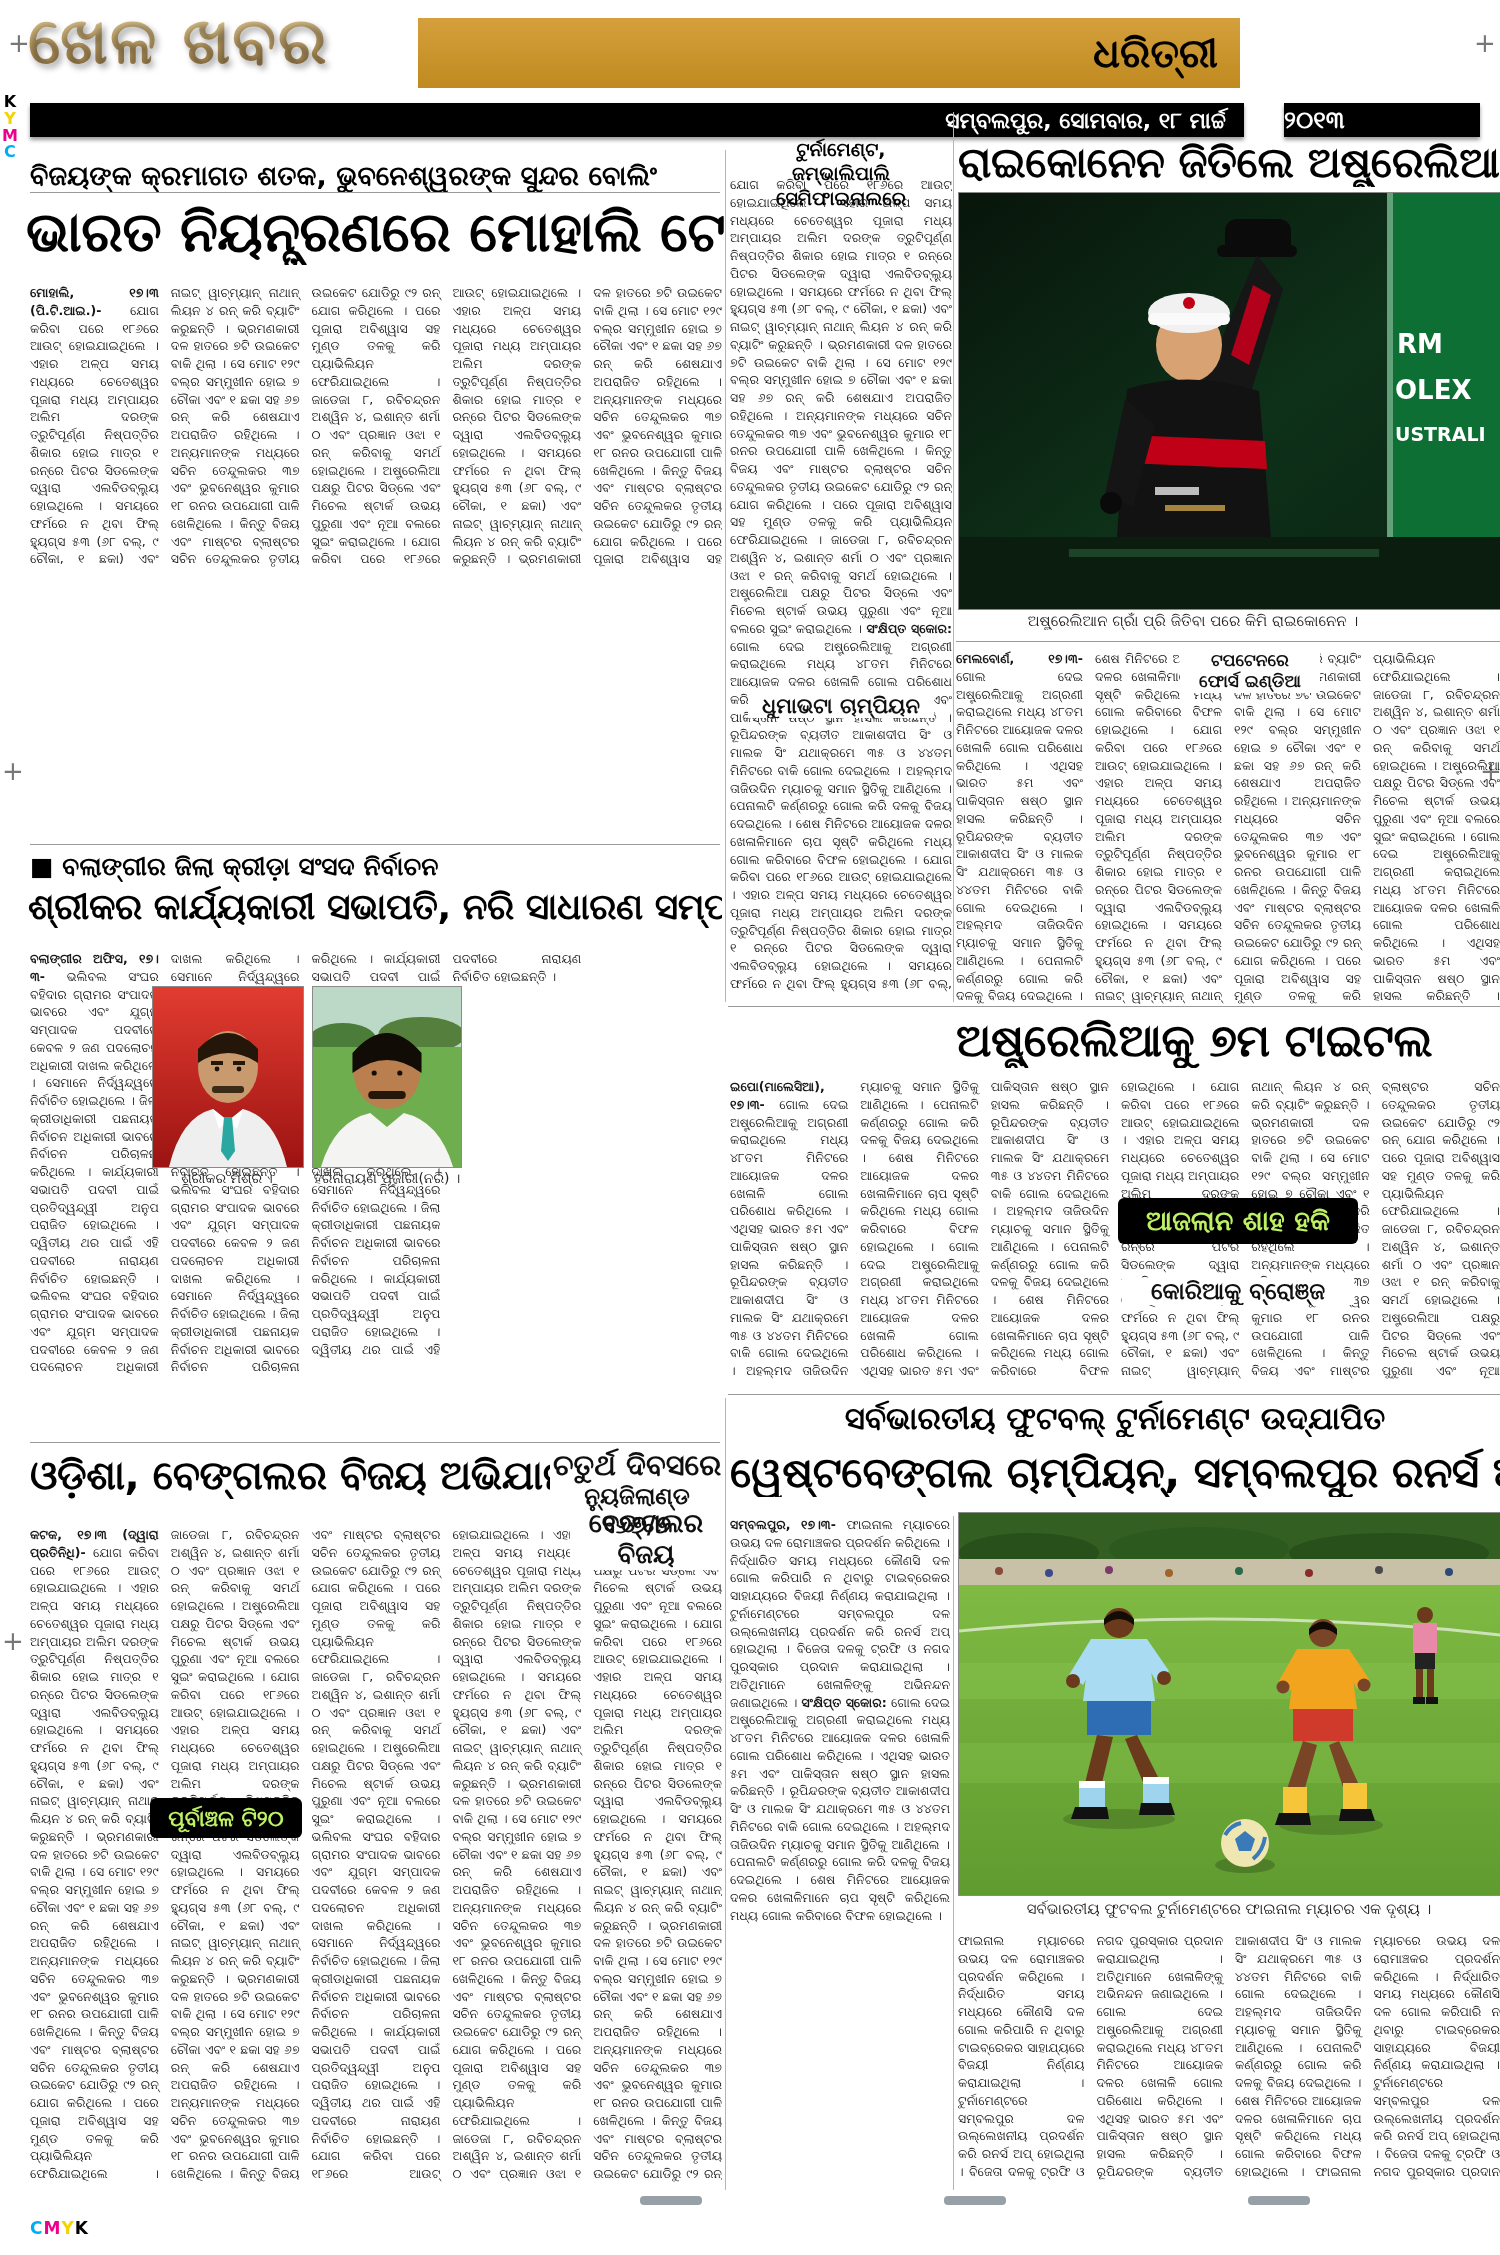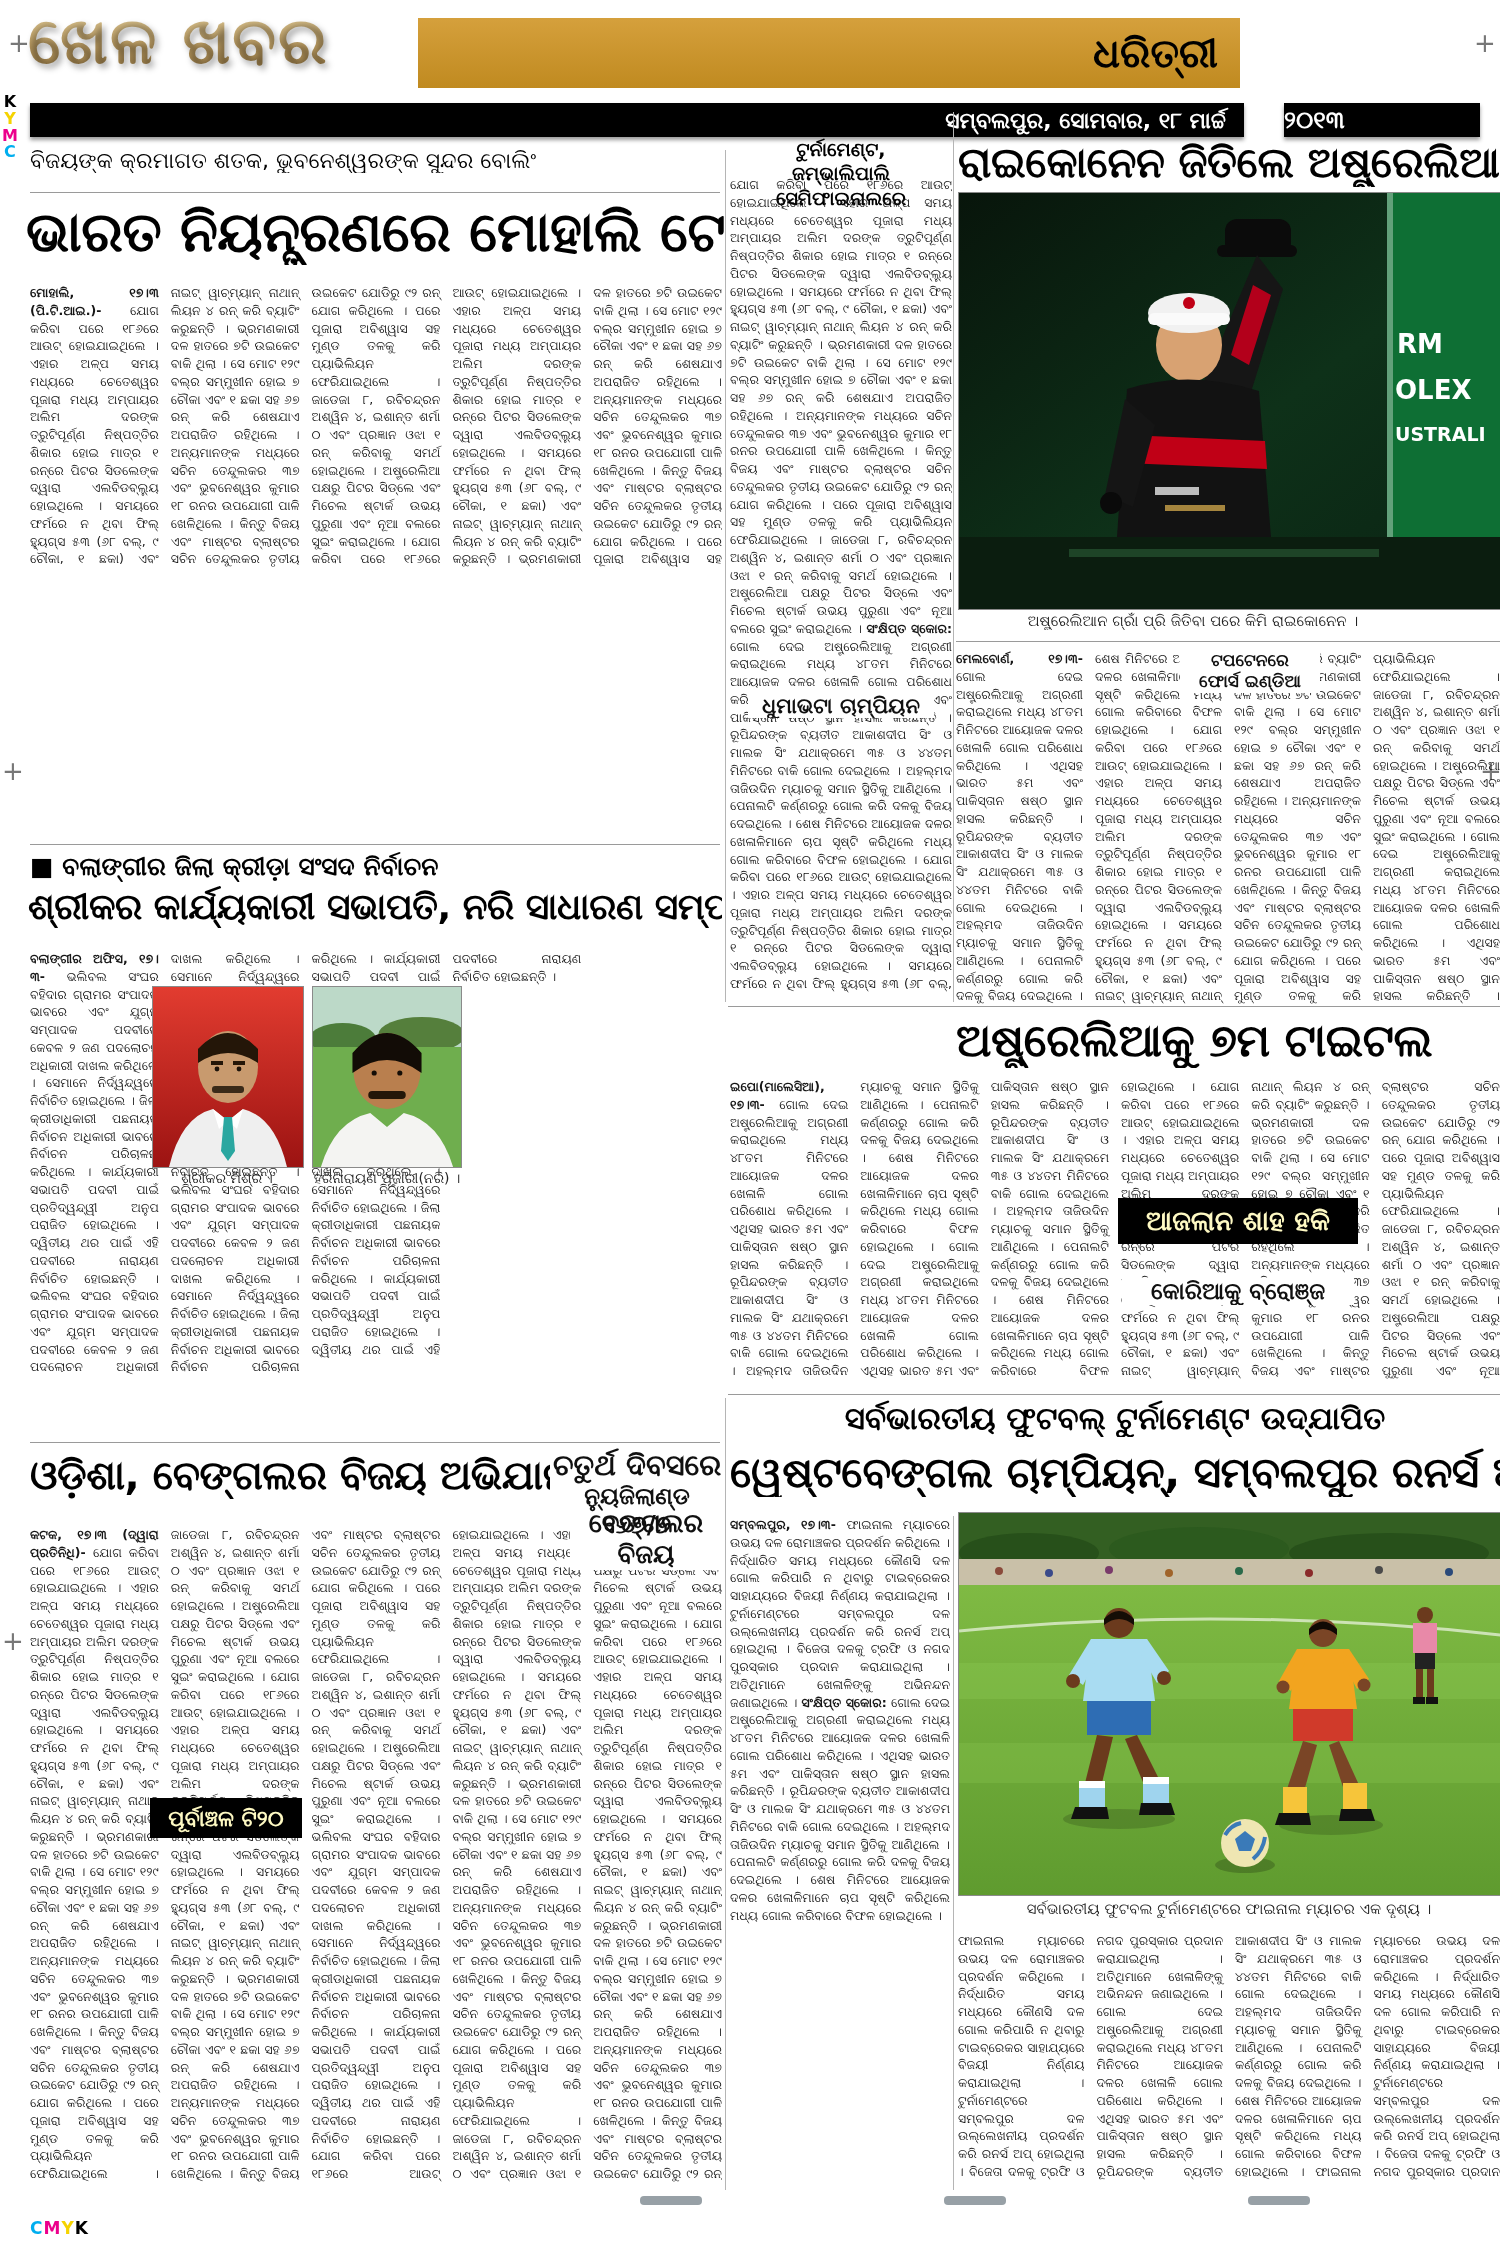--- a/index.html
+++ b/index.html
@@ -7,22 +7,22 @@
         font-family:"DejaVu Sans","Liberation Sans",sans-serif;color:#101010;}
   .abs{position:absolute;}
   .vrule{width:1px;background:#b5b5b5;}
   .hrule{height:1px;background:#9a9a9a;}
   .body-text{font-size:12.5px;line-height:1.42;text-align:justify;color:#161616;
              overflow:hidden;column-gap:12px;column-fill:auto;}
   .body-text b{font-weight:bold;margin-top:39px;}
   .headline{font-weight:bold;color:#000;white-space:nowrap;overflow:hidden;letter-spacing:-.5px;}
   .kicker{font-weight:bold;color:#000;overflow:hidden;white-space:nowrap;}
   .caption{font-size:15px;color:#222;text-align:center;overflow:hidden;white-space:nowrap;}
-  .blackbox{background:#000;color:#fef9c3;font-weight:bold;display:flex;align-items:center;
-            justify-content:center;white-space:nowrap;overflow:hidden;}
+  .blackbox{background:#000;color:#bef264;font-weight:bold;display:flex;align-items:center;
+            justify-content:center;white-space:nowrap;overflow:hidden;border-radius:6px;}
   .subhead-float{background:#fff;font-weight:bold;text-align:center;overflow:hidden;}
   .goldbar{background:linear-gradient(#d5a03c,#c08a20);}
   .masthead-title{font-size:64px;font-weight:bold;letter-spacing:2px;
      background:linear-gradient(180deg,#e3cf9d 0%,#b6975e 45%,#7c5f2e 100%);
      -webkit-background-clip:text;background-clip:text;color:transparent;
      text-shadow:3px 4px 6px rgba(0,0,0,0.35);white-space:nowrap;}
   .datebar{background:#000;color:#fff;font-weight:bold;display:flex;align-items:center;
            box-shadow:0 3px 4px rgba(0,0,0,.4);}
   .cmyk-v{display:flex;flex-direction:column;align-items:center;font-weight:bold;font-size:16px;line-height:1.05;}
   .cmyk-h{font-weight:bold;font-size:17px;letter-spacing:1px;}
@@ -58,21 +58,21 @@
 
   <div class="abs masthead-title" style="left:28px;top:4px;width:390px;height:96px">ଖେଳ ଖବର</div>
 
   <div class="abs datebar" style="left:30px;top:103px;width:1214px;height:34px;justify-content:flex-end;padding-right:18px;box-sizing:border-box;font-size:22px">
     <span>ସମ୍ବଲପୁର, ସୋମବାର, ୧୮ ମାର୍ଚ୍ଚ</span>
   </div>
   <div class="abs datebar" style="left:1284px;top:103px;width:196px;height:34px;justify-content:flex-start;font-size:24px">
     <span>୨୦୧୩</span>
   </div>
 
-  <div class="abs kicker" style="left:30px;top:148px;width:690px;font-size:22px;font-weight:400">ବିଜୟଙ୍କ କ୍ରମାଗତ ଶତକ, ଭୁବନେଶ୍ୱରଙ୍କ ସୁନ୍ଦର ବୋଲିଂ</div>
+  <div class="abs kicker" style="left:30px;top:160px;width:690px;font-size:27px;font-weight:700">ବିଜୟଙ୍କ କ୍ରମାଗତ ଶତକ, ଭୁବନେଶ୍ୱରଙ୍କ ସୁନ୍ଦର ବୋଲିଂ</div>
   <div class="abs hrule" style="left:30px;top:192px;width:690px"></div>
   <div class="abs headline" style="left:26px;top:200px;width:698px;font-size:55px">ଭାରତ ନିୟନ୍ତ୍ରଣରେ ମୋହାଲି ଟେଷ୍ଟ</div>
   <div class="abs body-text" style="left:30px;top:284px;width:692px;height:298px;column-count:5">
     <b>ମୋହାଲି, ୧୭।୩ (ପି.ଟି.ଆଇ.)- </b><span>ଯୋଗ କରିବା ପରେ ୧୮୬ରେ ଆଉଟ୍ ହୋଇଯାଇଥିଲେ । ଏହାର ଅଳ୍ପ ସମୟ ମଧ୍ୟରେ ଚେତେଶ୍ୱର ପୂଜାରା ମଧ୍ୟ ଅମ୍ପାୟର ଅଲିମ ଦରଙ୍କ ତ୍ରୁଟିପୂର୍ଣ୍ଣ ନିଷ୍ପତ୍ତିର ଶିକାର ହୋଇ ମାତ୍ର ୧ ରନ୍‌ରେ ପିଟର ସିଡଲେଙ୍କ ଦ୍ୱାରା ଏଲବିଡବ୍ଲ୍ୟୁ ହୋଇଥିଲେ । ସମୟରେ ଫର୍ମରେ ନ ଥିବା ଫିଲ୍ ହ୍ୟୁଗ୍ସ ୫୩ (୬୮ ବଲ୍, ୯ ଚୌକା, ୧ ଛକା) ଏବଂ ନାଇଟ୍ ୱାଚ୍‌ମ୍ୟାନ୍ ନାଥାନ୍ ଲିୟନ ୪ ରନ୍ କରି ବ୍ୟାଟିଂ କରୁଛନ୍ତି । ଭ୍ରମଣକାରୀ ଦଳ ହାତରେ ୭ଟି ଉଇକେଟ ବାକି ଥିଲା । ସେ ମୋଟ ୧୨୯ ବଲ୍‌ର ସମ୍ମୁଖୀନ ହୋଇ ୭ ଚୌକା ଏବଂ ୧ ଛକା ସହ ୬୭ ରନ୍ କରି ଶେଷଯାଏ ଅପରାଜିତ ରହିଥିଲେ । ଅନ୍ୟମାନଙ୍କ ମଧ୍ୟରେ ସଚିନ ତେନ୍ଦୁଲକର ୩୭ ଏବଂ ଭୁବନେଶ୍ୱର କୁମାର ୧୮ ରନର ଉପଯୋଗୀ ପାଳି ଖେଳିଥିଲେ । କିନ୍ତୁ ବିଜୟ ଏବଂ ମାଷ୍ଟର ବ୍ଲାଷ୍ଟର ସଚିନ ତେନ୍ଦୁଲକର ତୃତୀୟ ଉଇକେଟ ଯୋଡିରୁ ୯୨ ରନ୍ ଯୋଗ କରିଥିଲେ । ପରେ ପୂଜାରା ଅବିଶ୍ୱାସ ସହ ମୁଣ୍ଡ ତଳକୁ କରି ପ୍ୟାଭିଲିୟନ ଫେରିଯାଇଥିଲେ । ଜାଡେଜା ୮, ରବିଚନ୍ଦ୍ରନ ଅଶ୍ୱିନ ୪, ଇଶାନ୍ତ ଶର୍ମା ୦ ଏବଂ ପ୍ରଜ୍ଞାନ ଓଝା ୧ ରନ୍ କରିବାକୁ ସମର୍ଥ ହୋଇଥିଲେ । ଅଷ୍ଟ୍ରେଲିଆ ପକ୍ଷରୁ ପିଟର ସିଡ୍‌ଲେ ଏବଂ ମିଚେଲ ଷ୍ଟାର୍କ ଉଭୟ ପୁରୁଣା ଏବଂ ନୂଆ ବଲରେ ସୁଇଂ କରାଇଥିଲେ । ଯୋଗ କରିବା ପରେ ୧୮୬ରେ ଆଉଟ୍ ହୋଇଯାଇଥିଲେ । ଏହାର ଅଳ୍ପ ସମୟ ମଧ୍ୟରେ ଚେତେଶ୍ୱର ପୂଜାରା ମଧ୍ୟ ଅମ୍ପାୟର ଅଲିମ ଦରଙ୍କ ତ୍ରୁଟିପୂର୍ଣ୍ଣ ନିଷ୍ପତ୍ତିର ଶିକାର ହୋଇ ମାତ୍ର ୧ ରନ୍‌ରେ ପିଟର ସିଡଲେଙ୍କ ଦ୍ୱାରା ଏଲବିଡବ୍ଲ୍ୟୁ ହୋଇଥିଲେ । ସମୟରେ ଫର୍ମରେ ନ ଥିବା ଫିଲ୍ ହ୍ୟୁଗ୍ସ ୫୩ (୬୮ ବଲ୍, ୯ ଚୌକା, ୧ ଛକା) ଏବଂ ନାଇଟ୍ ୱାଚ୍‌ମ୍ୟାନ୍ ନାଥାନ୍ ଲିୟନ ୪ ରନ୍ କରି ବ୍ୟାଟିଂ କରୁଛନ୍ତି । ଭ୍ରମଣକାରୀ ଦଳ ହାତରେ ୭ଟି ଉଇକେଟ ବାକି ଥିଲା । ସେ ମୋଟ ୧୨୯ ବଲ୍‌ର ସମ୍ମୁଖୀନ ହୋଇ ୭ ଚୌକା ଏବଂ ୧ ଛକା ସହ ୬୭ ରନ୍ କରି ଶେଷଯାଏ ଅପରାଜିତ ରହିଥିଲେ । ଅନ୍ୟମାନଙ୍କ ମଧ୍ୟରେ ସଚିନ ତେନ୍ଦୁଲକର ୩୭ ଏବଂ ଭୁବନେଶ୍ୱର କୁମାର ୧୮ ରନର ଉପଯୋଗୀ ପାଳି ଖେଳିଥିଲେ । କିନ୍ତୁ ବିଜୟ ଏବଂ ମାଷ୍ଟର ବ୍ଲାଷ୍ଟର ସଚିନ ତେନ୍ଦୁଲକର ତୃତୀୟ ଉଇକେଟ ଯୋଡିରୁ ୯୨ ରନ୍ ଯୋଗ କରିଥିଲେ । ପରେ ପୂଜାରା ଅବିଶ୍ୱାସ ସହ ମୁଣ୍ଡ ତଳକୁ କରି ପ୍ୟାଭିଲିୟନ ଫେରିଯାଇଥିଲେ । ଜାଡେଜା ୮, ରବିଚନ୍ଦ୍ରନ ଅଶ୍ୱିନ ୪, ଇଶାନ୍ତ ଶର୍ମା ୦ ଏବଂ ପ୍ରଜ୍ଞାନ ଓଝା ୧ ରନ୍ କରିବାକୁ ସମର୍ଥ ହୋଇଥିଲେ । ଅଷ୍ଟ୍ରେଲିଆ ପକ୍ଷରୁ ପିଟର ସିଡ୍‌ଲେ ଏବଂ ମିଚେଲ ଷ୍ଟାର୍କ ଉଭୟ ପୁରୁଣା ଏବଂ ନୂଆ ବଲରେ ସୁଇଂ କରାଇଥିଲେ । </span>
   </div>
 
   <div class="abs kicker center" style="left:730px;top:112px;width:222px;font-size:19px;white-space:normal;line-height:1.3">
     <div>ଗ୍ରାମାଞ୍ଚଳ କ୍ରିକେଟ ଟୁର୍ନାମେଣ୍ଟ,</div>
     <div>ଜମ୍ଭାଲିପାଲି ସେମିଫାଇନାଲରେ</div>
   </div>

